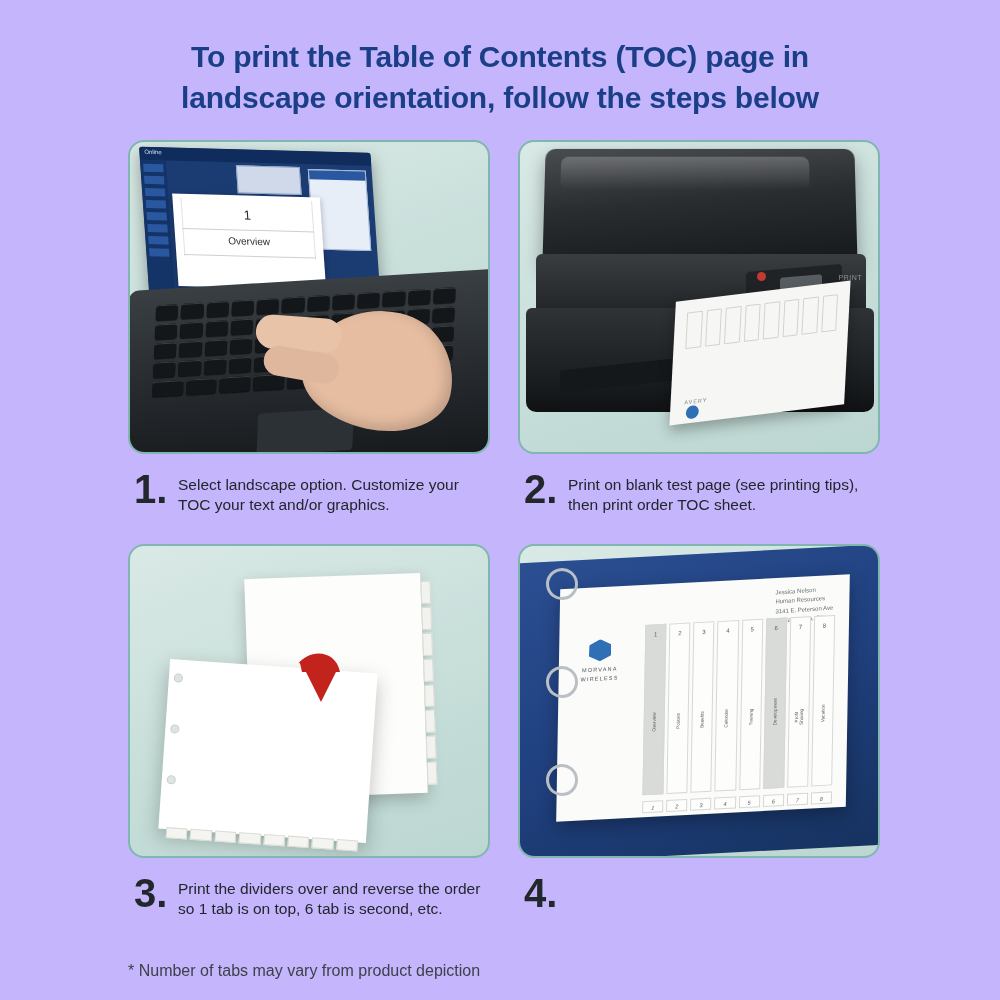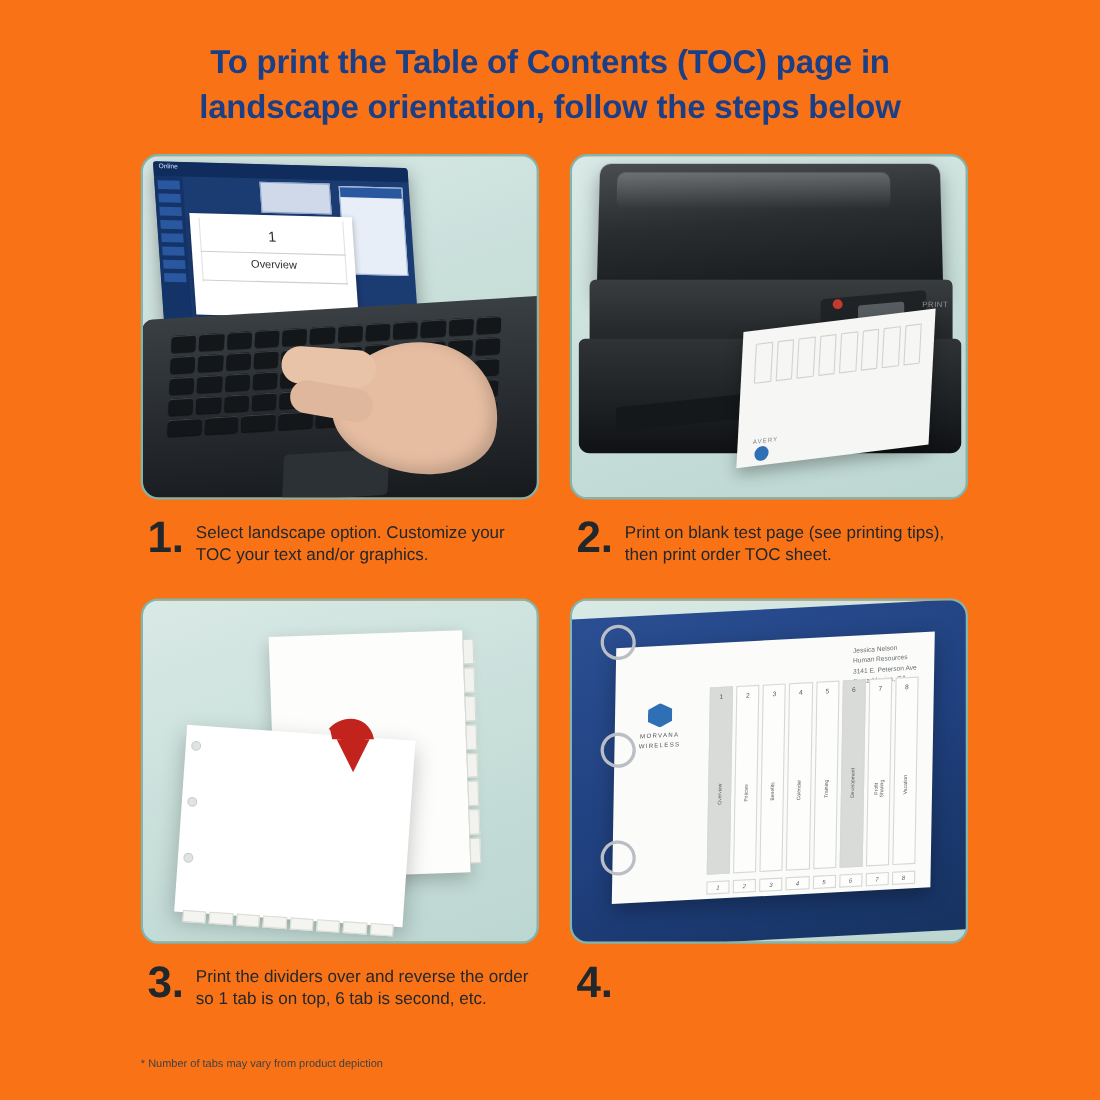--- a/index.html
+++ b/index.html
@@ -11,21 +11,21 @@
     width: 1000px;
     height: 1000px;
     font-family: "Liberation Sans", sans-serif;
     color: #22272b;
     overflow: hidden;
   }
   .page {
     position: relative;
     width: 1000px;
     height: 1000px;
-    background: #f97316;
+    background: #c4b5fd;
   }
 
   
   .heading {
     position: absolute;
     top: 36px;
     left: 60px;
     width: 880px;
     text-align: center;
     color: #1b3f87;
@@ -80,21 +80,21 @@
     padding-top: 5px;
   }
   .step-text b { font-weight: normal; }
 
   .row2 { margin-top: 28px; }
 
   .footnote {
     position: absolute;
     left: 128px;
     top: 962px;
-    font-size: 10px;
+    font-size: 16px;
     color: #3c4247;
   }
 
   
   .lap-screen {
     position: absolute;
     left: 14px;
     top: 8px;
     width: 232px;
     height: 152px;

